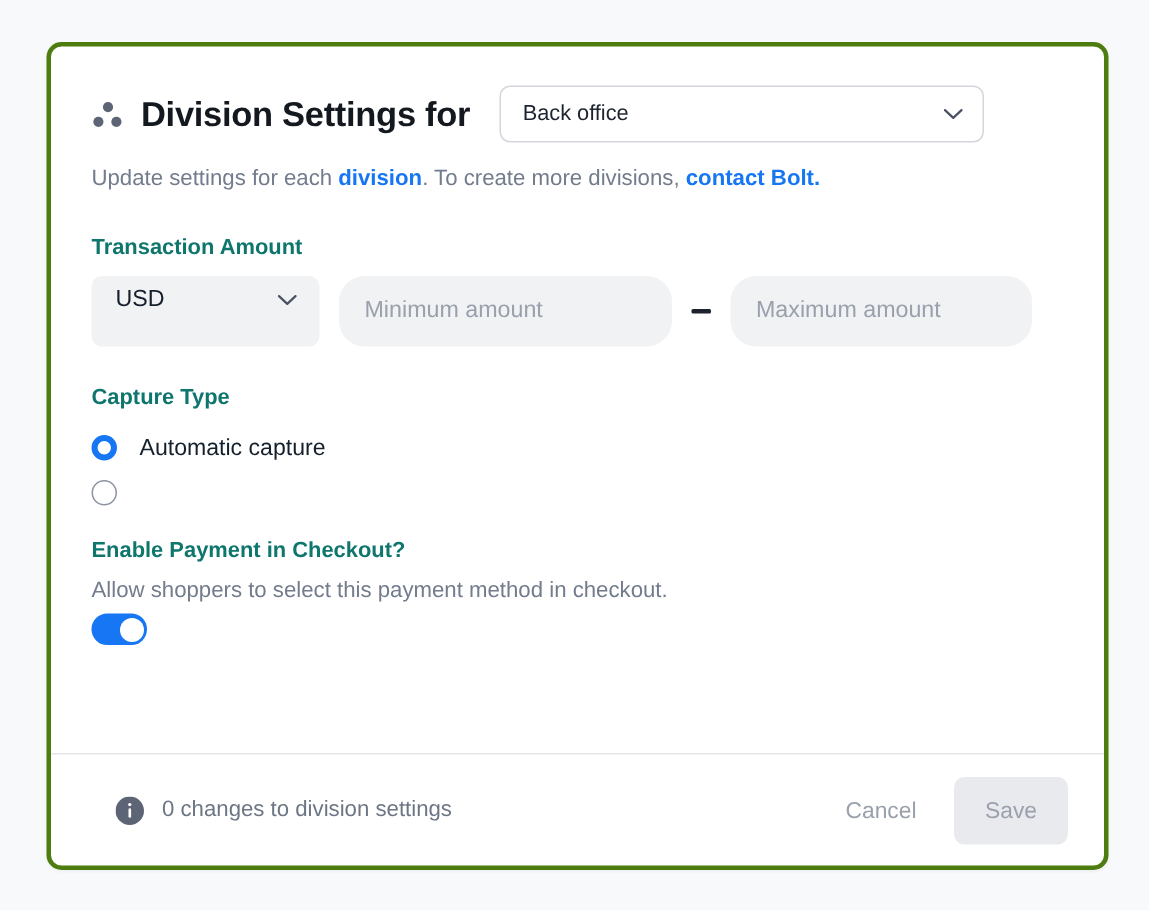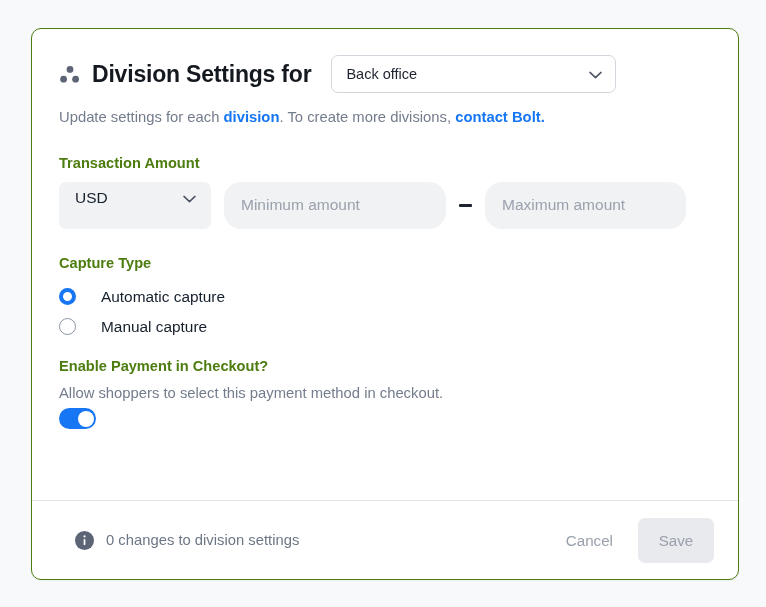--- a/index.html
+++ b/index.html
@@ -15,21 +15,21 @@
     overflow: hidden;
   }
 
   .card {
     position: absolute;
     left: 31px;
     top: 28px;
     width: 708px;
     height: 552px;
     background: #ffffff;
-    border: 1px solid #4d7c0f;
+    border: 3px solid #4d7c0f;
     border-radius: 10px;
     box-sizing: border-box;
     box-shadow: 0 1px 2px rgba(16,24,40,0.04);
   }
 
   .card-body {
     padding: 26px 27px 0 27px;
   }
 
   
@@ -47,21 +47,21 @@
   }
   .page-title {
     font-size: 23px;
     font-weight: bold;
     color: #14181f;
     letter-spacing: -0.2px;
     white-space: nowrap;
   }
   .division-select {
     margin-left: 9px;
-    width: 285px;
+    width: 323px;
     height: 38px;
     border: 1px solid #d3d7dd;
     border-radius: 7px;
     background: #ffffff;
     display: flex;
     align-items: center;
     justify-content: space-between;
     padding: 0 13px 0 14px;
     box-sizing: border-box;
     cursor: pointer;
@@ -86,21 +86,21 @@
     color: #1676f3;
     font-weight: bold;
     text-decoration: none;
     cursor: pointer;
   }
 
   
   .section-label {
     font-size: 14.6px;
     font-weight: bold;
-    color: #4d7c0f;
+    color: #0f766e;
   }
   .section-desc {
     font-size: 14.8px;
     color: #737c8c;
     line-height: 1.52;
   }
 
   .amount-section { margin-top: 27px; }
   .amount-row {
     margin-top: 11px;
@@ -147,21 +147,21 @@
     flex: 0 0 auto;
   }
 
   .capture-section { margin-top: 26px; }
   .capture-section .section-desc { margin-top: 8px; max-width: 665px; }
 
   .radio-list { margin-top: 17px; }
   .radio-row {
     display: flex;
     align-items: center;
-    gap: 25px;
+    gap: 15px;
     margin-bottom: 12px;
     cursor: pointer;
   }
   .radio-mark {
     width: 17px;
     height: 17px;
     border-radius: 50%;
     box-sizing: border-box;
     flex: 0 0 auto;
   }
@@ -310,21 +310,20 @@
 
     <div class="capture-section">
       <div class="section-label">Capture Type</div>
       <div class="radio-list">
         <div class="radio-row">
           <span class="radio-mark on"></span>
           <span class="radio-label">Automatic capture</span>
         </div>
         <div class="radio-row">
           <span class="radio-mark off"></span>
-          <span class="radio-label">Manual capture</span>
         </div>
       </div>
     </div>
 
     <div class="enable-section">
       <div class="enable-text">
         <div class="section-label">Enable Payment in Checkout?</div>
         <div class="section-desc">Allow shoppers to select this payment method in checkout.</div>
       </div>
       <div class="toggle">

